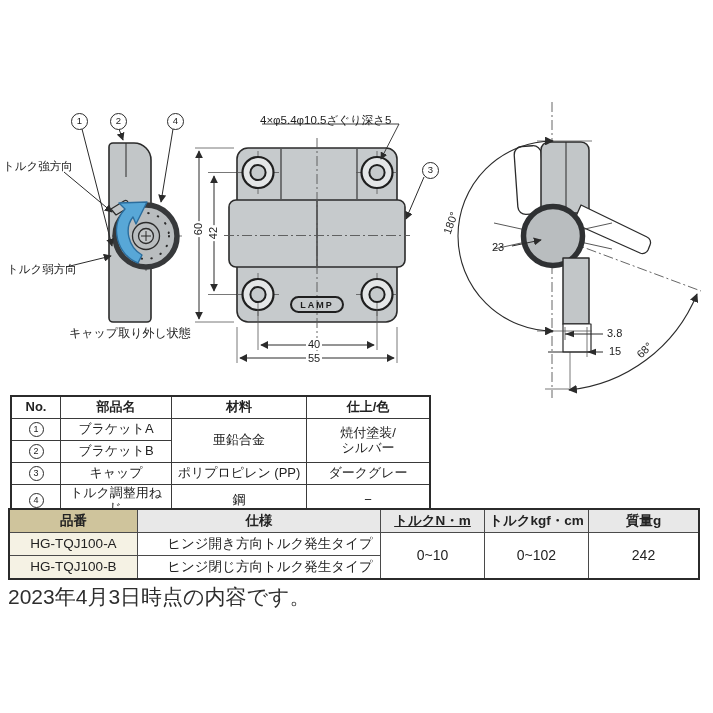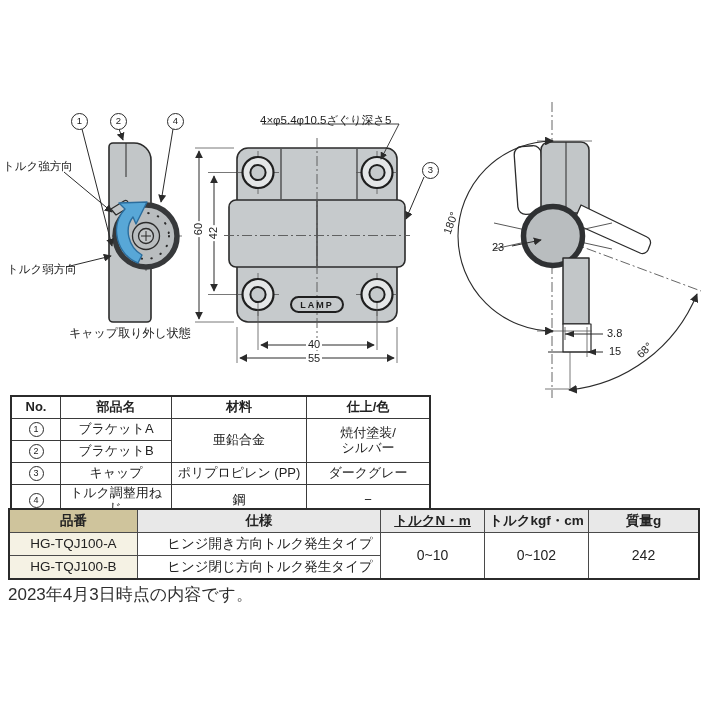--- a/index.html
+++ b/index.html
@@ -9,21 +9,21 @@
   .lbl{position:absolute;font-size:11.5px;color:#1d1d1d;white-space:nowrap;}
   .dim{position:absolute;font-size:11px;color:#1d1d1d;background:#fff;padding:0 2px;white-space:nowrap;}
   .rot90{transform:rotate(-90deg);}
   .rot70{transform:rotate(-70deg);}
   .rot45{transform:rotate(-45deg);}
   .callout{position:absolute;width:15px;height:15px;border:1.3px solid #2b2b2b;border-radius:50%;
            background:#fff;font-size:9.5px;line-height:14px;text-align:center;color:#1d1d1d;}
   .caption{position:absolute;font-size:12px;color:#1d1d1d;white-space:nowrap;}
   .logo-text{position:absolute;left:291px;top:300px;width:52px;text-align:center;
              font-size:9px;font-weight:bold;letter-spacing:2px;color:#1d1d1d;}
-  .footer-note{position:absolute;left:8px;top:583px;font-size:17px;color:#2e2e2e;}
+  .footer-note{position:absolute;left:8px;top:583px;font-size:21px;color:#2e2e2e;}
 
   table{border-collapse:collapse;position:absolute;background:#fff;}
   #parts-table{left:10px;top:395px;font-size:13px;}
   #parts-table th,#parts-table td{border:1px solid #3a3a3a;text-align:center;
       padding:1px 4px;height:19px;line-height:1.15;}
   #parts-table{border:2px solid #2b2b2b;}
   #parts-table th{font-weight:bold;background:#fff;}
   .pre-line{white-space:pre-line;}
   .w-no{width:40px;} .w-name{width:102px;} .w-mat{width:126px;margin-top:8px;} .w-fin{width:114px;}
 

